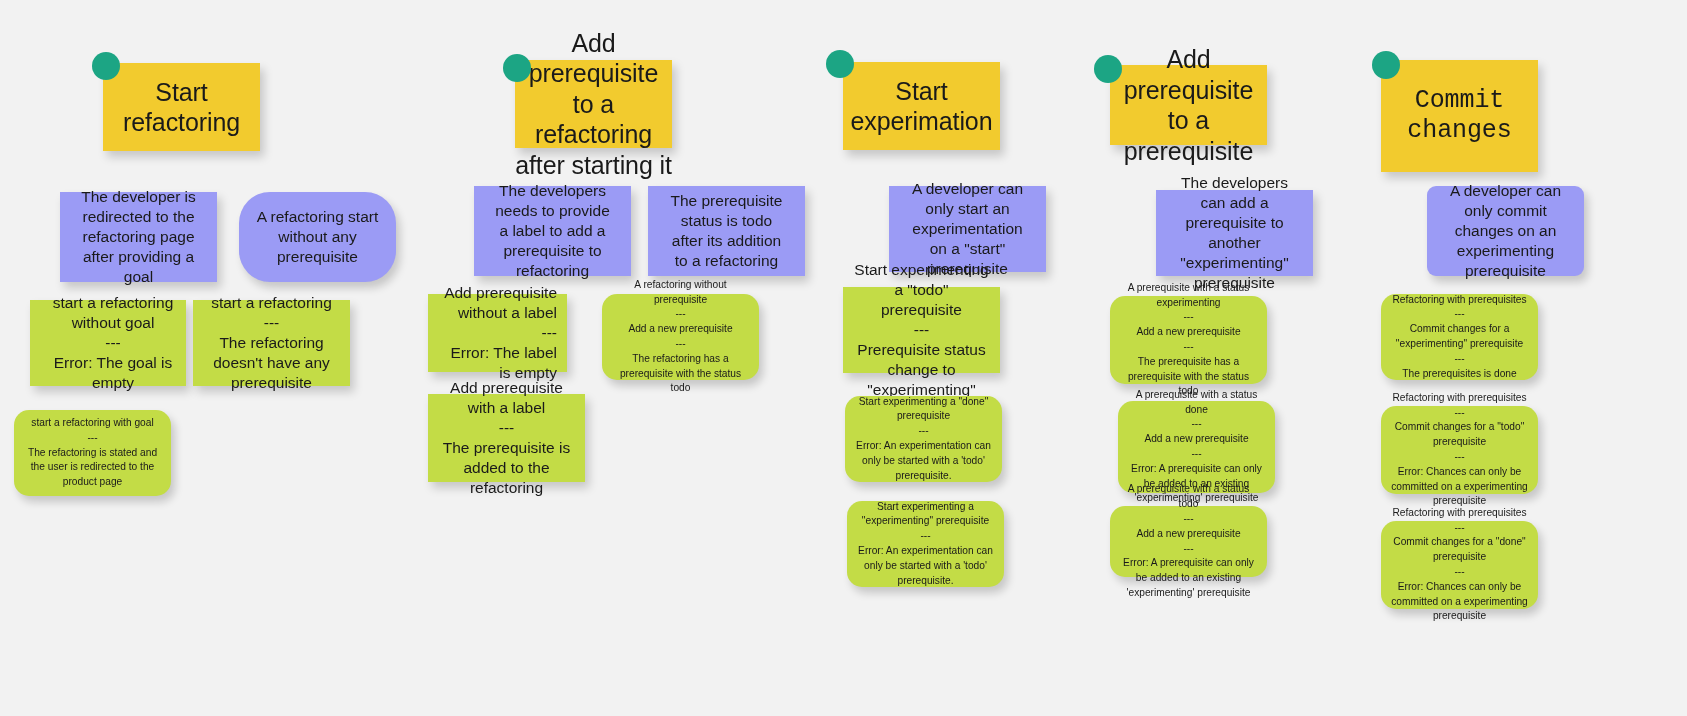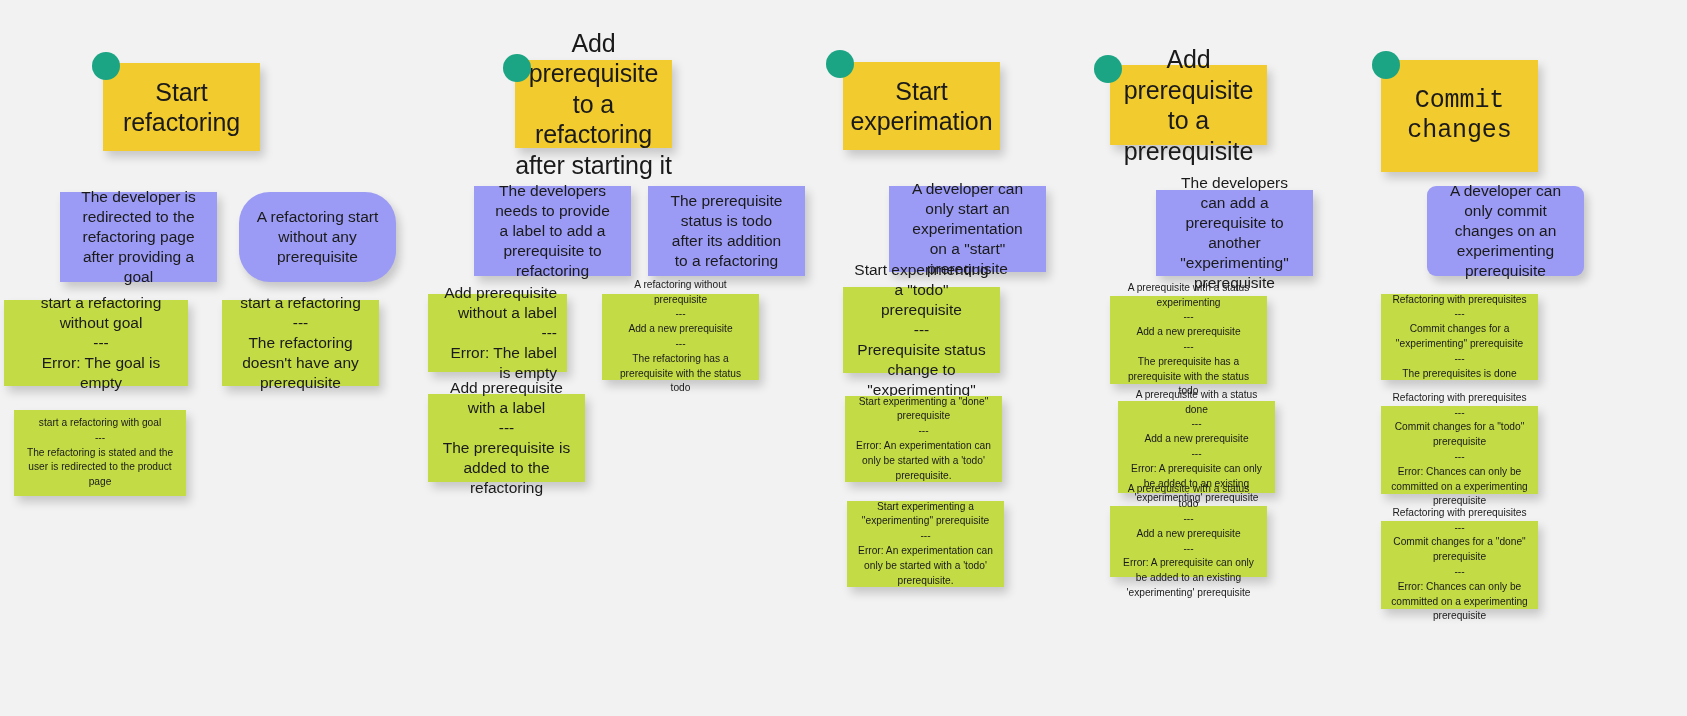--- a/index.html
+++ b/index.html
@@ -50,47 +50,48 @@
     background: #c3dc46;
     font-size: 15.5px;
     padding: 6px 10px;
     line-height: 1.3;
   }
   .note-test-sm {
     background: #c3dc46;
     font-size: 10.2px;
     padding: 14px 10px;
     line-height: 1.45;
+    border-radius: 15px;
   }
   .dot {
     position: absolute;
     width: 28px;
     height: 28px;
     border-radius: 50%;
     background: #1ca584;
     z-index: 5;
   }
 </style>
 </head>
 <body>
 
 <div class="board">
     <div class="column" style="left: 0px;">
       <div class="dot" style="left: 92px; top: 52px;"></div>
       <div class="note note-epic" style="left: 103px; top: 63px; width: 157px; height: 88px;">Start
 refactoring</div>
       <div class="note note-story" style="left: 14px; top: 192px; width: 157px; height: 90px;">The developer is redirected to the refactoring page after providing a goal</div>
       <div class="note note-story" style="left: 193px; top: 192px; width: 157px; height: 90px; border-radius: 31px;">A refactoring start without any prerequisite</div>
-      <div class="note note-test-lg" style="left: 4px; top: 300px; width: 184px; height: 86px; padding-left: 20px;">start a refactoring without goal
+      <div class="note note-test-lg" style="left: 30px; top: 300px; width: 156px; height: 86px; padding-left: 20px;">start a refactoring without goal
 ---
 Error: The goal is empty</div>
-      <div class="note note-test-lg" style="left: 193px; top: 300px; width: 157px; height: 86px; margin-left: 29px;">start a refactoring
+      <div class="note note-test-lg" style="left: 193px; top: 300px; width: 157px; height: 86px;">start a refactoring
 ---
 The refactoring doesn't have any prerequisite</div>
-      <div class="note note-test-sm" style="left: 14px; top: 410px; width: 172px; height: 86px;">start a refactoring with goal
+      <div class="note note-test-sm" style="left: 14px; top: 410px; width: 157px; height: 86px;">start a refactoring with goal
 ---
 The refactoring is stated and the user is redirected to the product page</div>
     </div>
     <div class="column" style="left: 0px;">
       <div class="dot" style="left: 503px; top: 54px;"></div>
       <div class="note note-epic" style="left: 515px; top: 60px; width: 157px; height: 88px;">Add prerequisite
 to a refactoring
 after starting it</div>
       <div class="note note-story" style="left: 428px; top: 186px; width: 157px; height: 90px;">The developers needs to provide a label to add a prerequisite to refactoring</div>
       <div class="note note-story" style="left: 602px; top: 186px; width: 157px; height: 90px; text-align: center;">The prerequisite status is todo after its addition to a refactoring</div>

